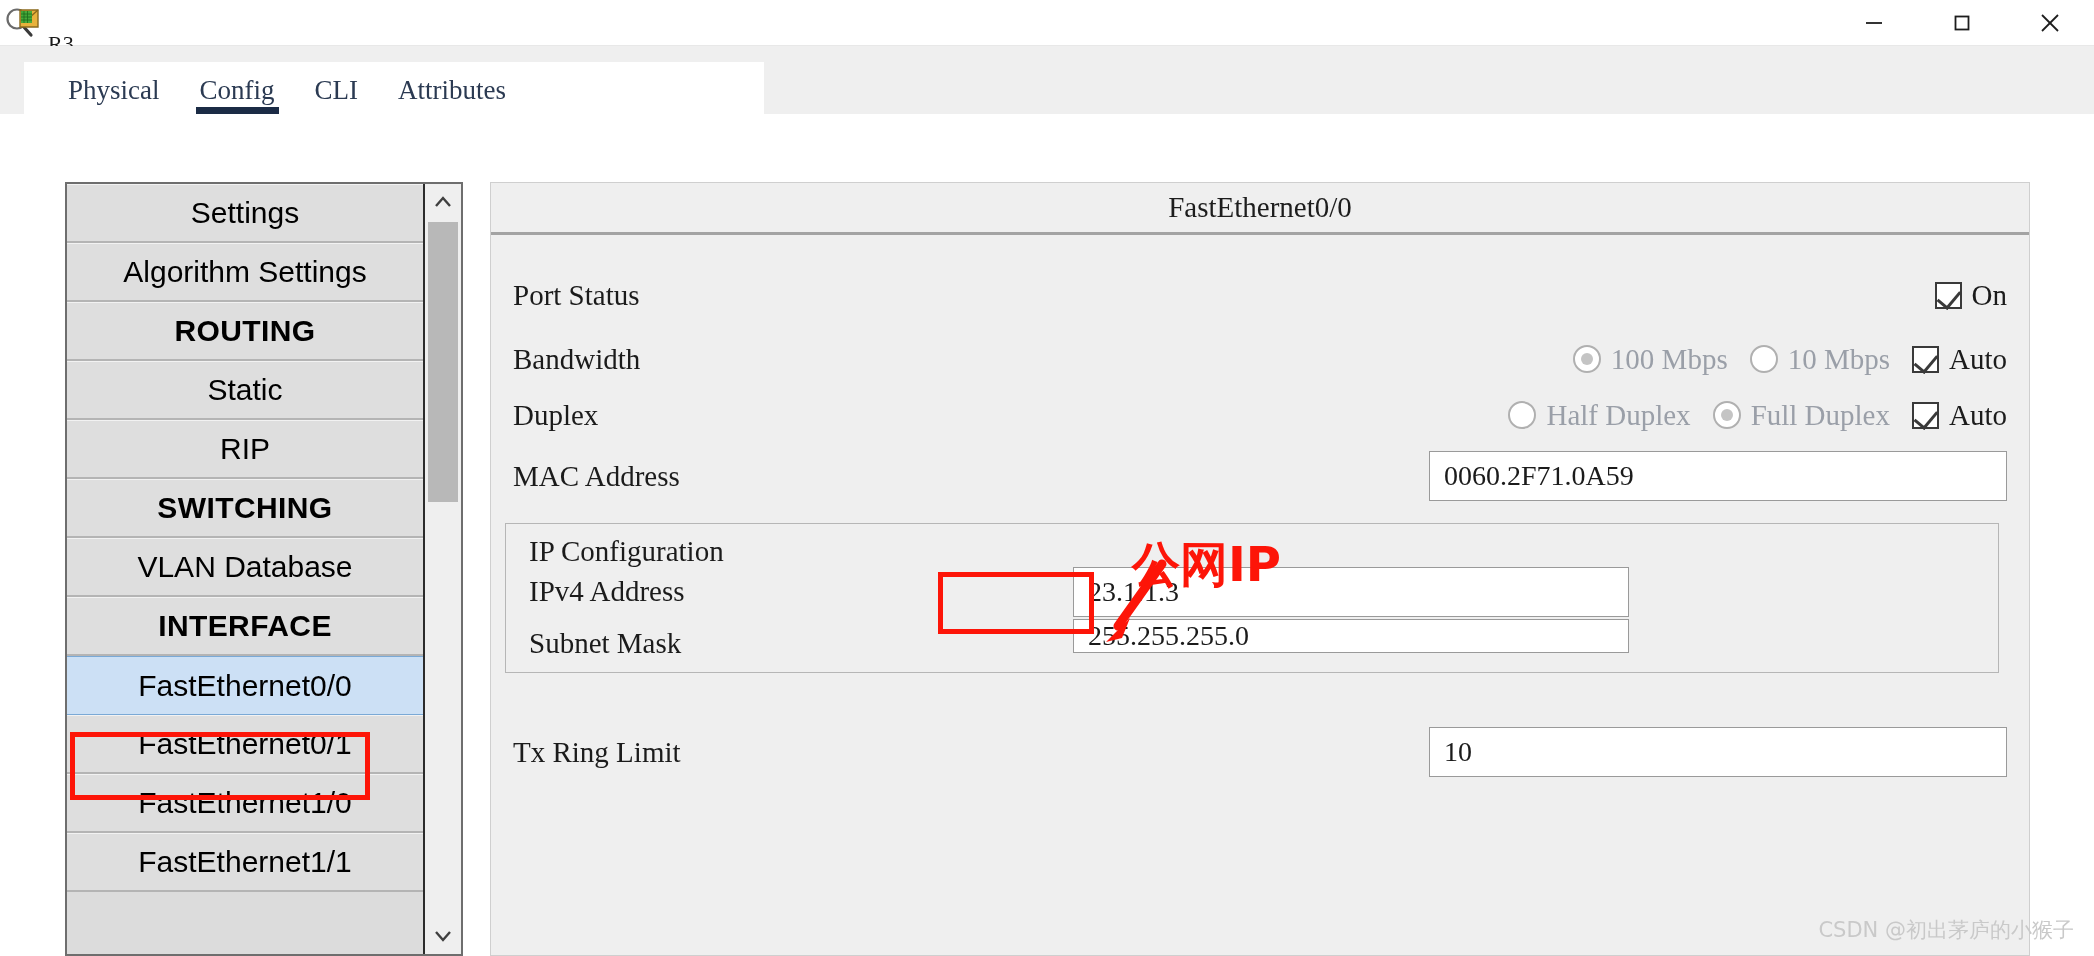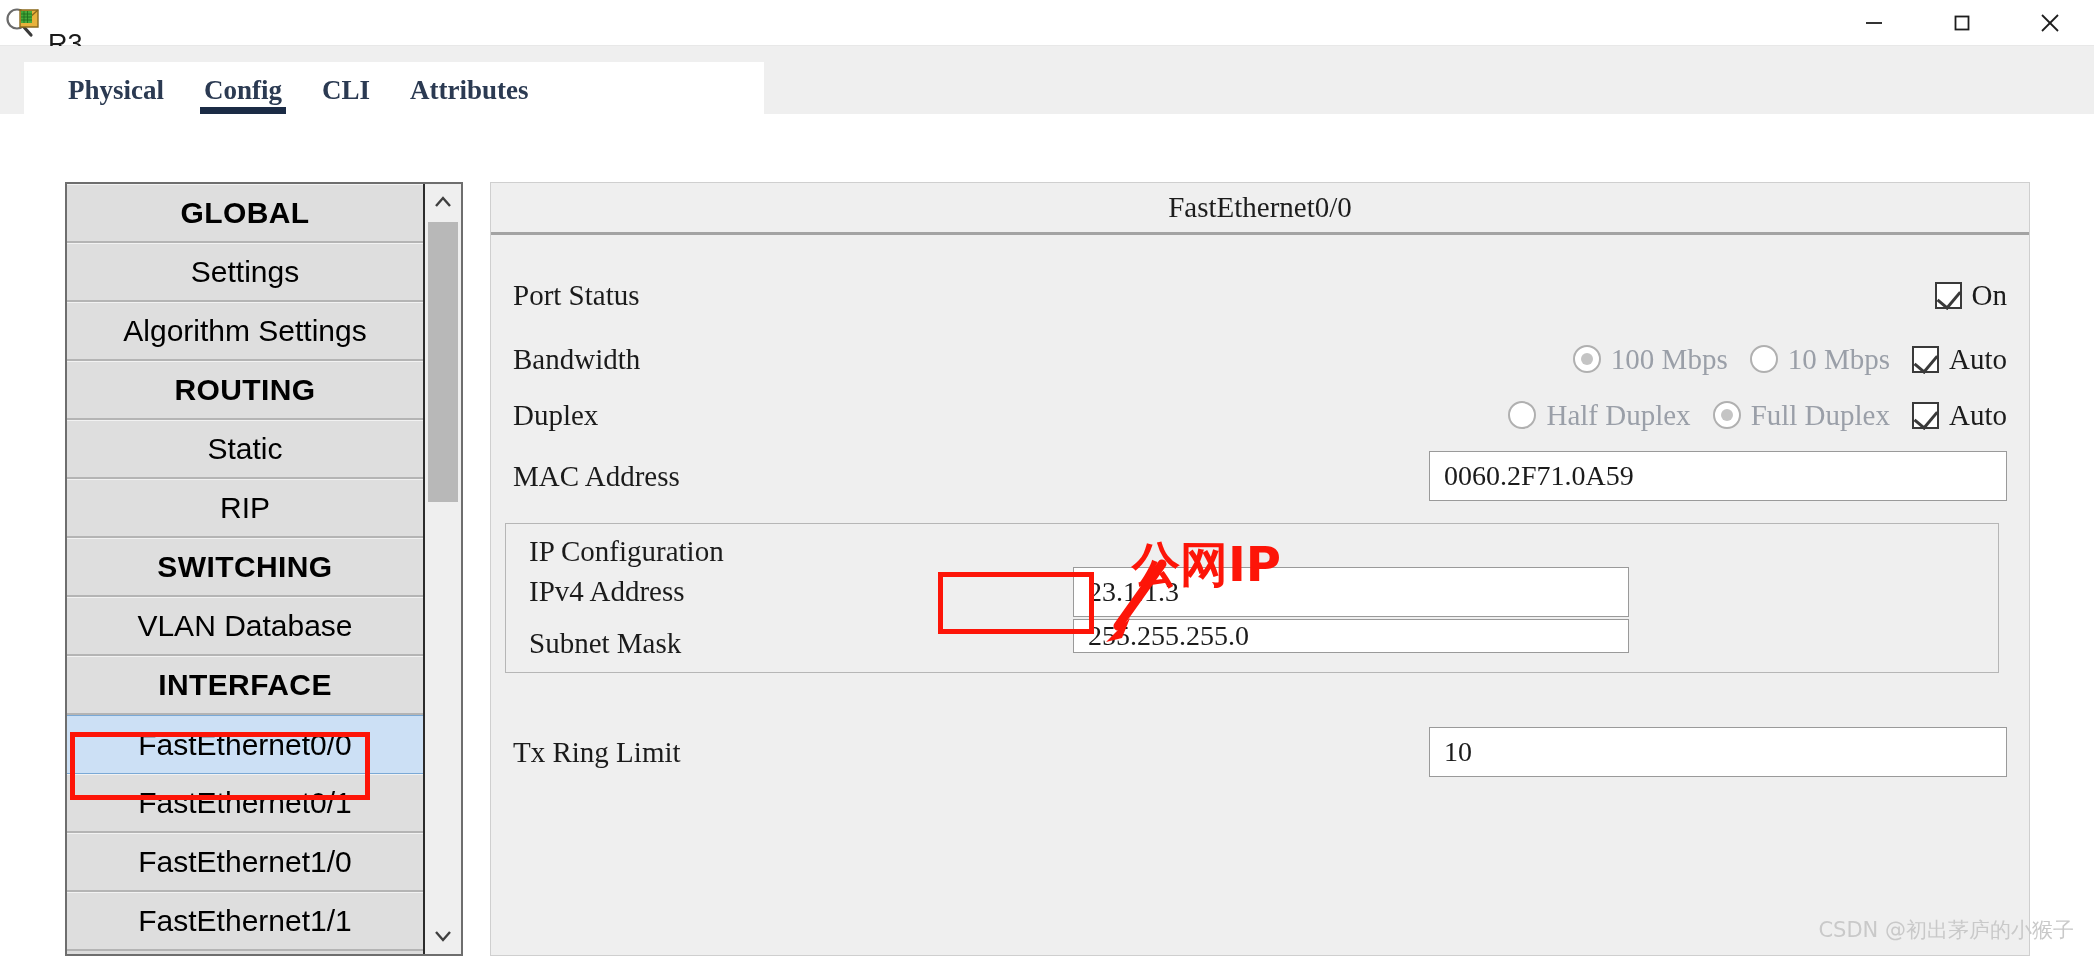--- a/index.html
+++ b/index.html
@@ -25,44 +25,43 @@
     display: flex; align-items: center;
     border-bottom: 1px solid #e8e8e8;
   }
   .title-icon {
     position: relative;
     width: 38px; height: 34px;
     margin-left: 6px; margin-right: 4px;
     flex: 0 0 auto;
   }
   .title-text {
-    font-size: 27px;
+    font-size: 22px;
     color: #1a1a1a;
-    font-family: Liberation Sans, sans-serif;
+    font-family: Liberation Serif, serif;
     letter-spacing: 0px;
     margin-top: 43px;
   }
   .win-btns {
     position: absolute; right: 0; top: 0;
     height: 46px; display: flex; align-items: center;
   }
   .win-btn {
     width: 88px; height: 46px;
     display: flex; align-items: center; justify-content: center;
     color: #1d1d1d;
     font-size: 20px;
     cursor: default;
   }
 
   
   .tabs-wrap {
     position: absolute; left: 0; top: 46px;
     width: 2094px; height: 68px;
     background: #efefef;
-    font-weight: bold;
   }
   .tabs-panel {
     position: absolute; left: 24px; top: 16px;
     width: 740px; height: 52px;
     background: #ffffff;
     display: flex; align-items: flex-end;
   }
   .tab {
     position: relative;
     padding: 0 20px 8px 20px;
@@ -340,23 +339,20 @@
         <span>Attributes</span>
         
       </div>
     </div>
   </div>
 
   <div class="body-white"></div>
 
   <div class="sidebar-outer">
     <div class="sidebar-list">
-      <div class="nav-item header">
-        <span>GLOBAL</span>
-      </div>
       <div class="nav-item">
         <span>Settings</span>
       </div>
       <div class="nav-item">
         <span>Algorithm Settings</span>
       </div>
       <div class="nav-item header">
         <span>ROUTING</span>
       </div>
       <div class="nav-item">

